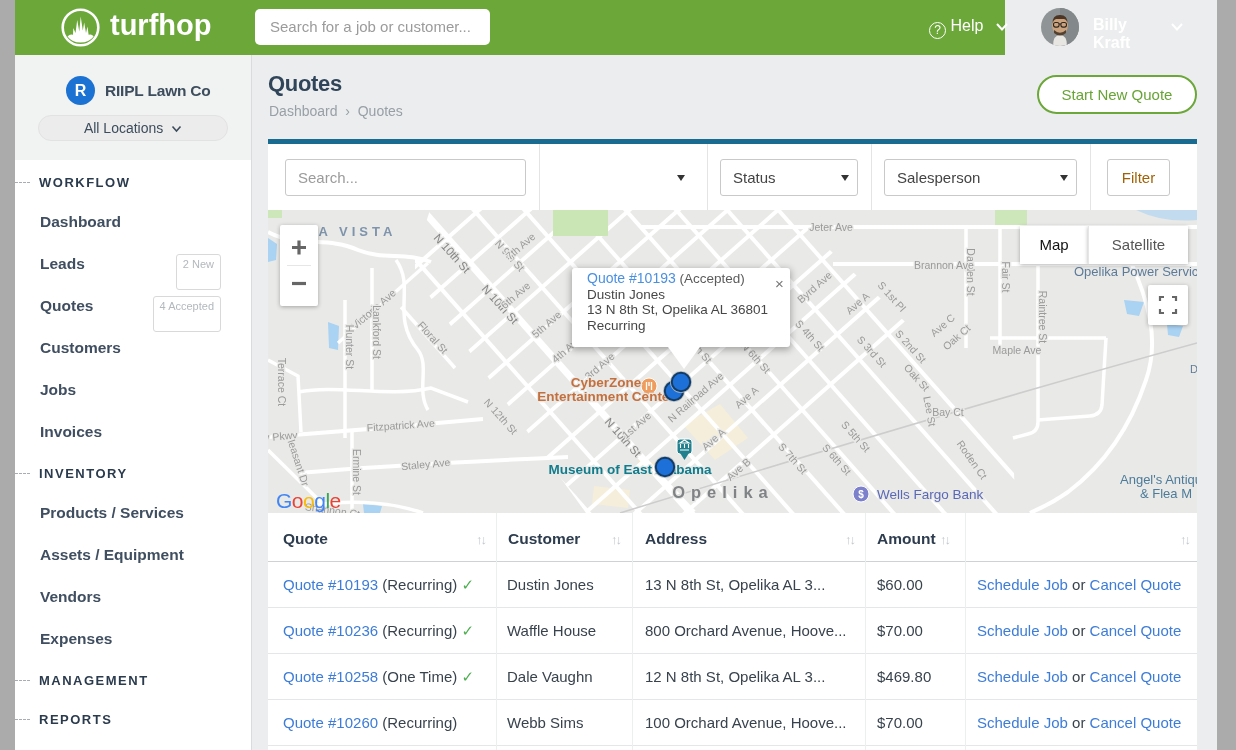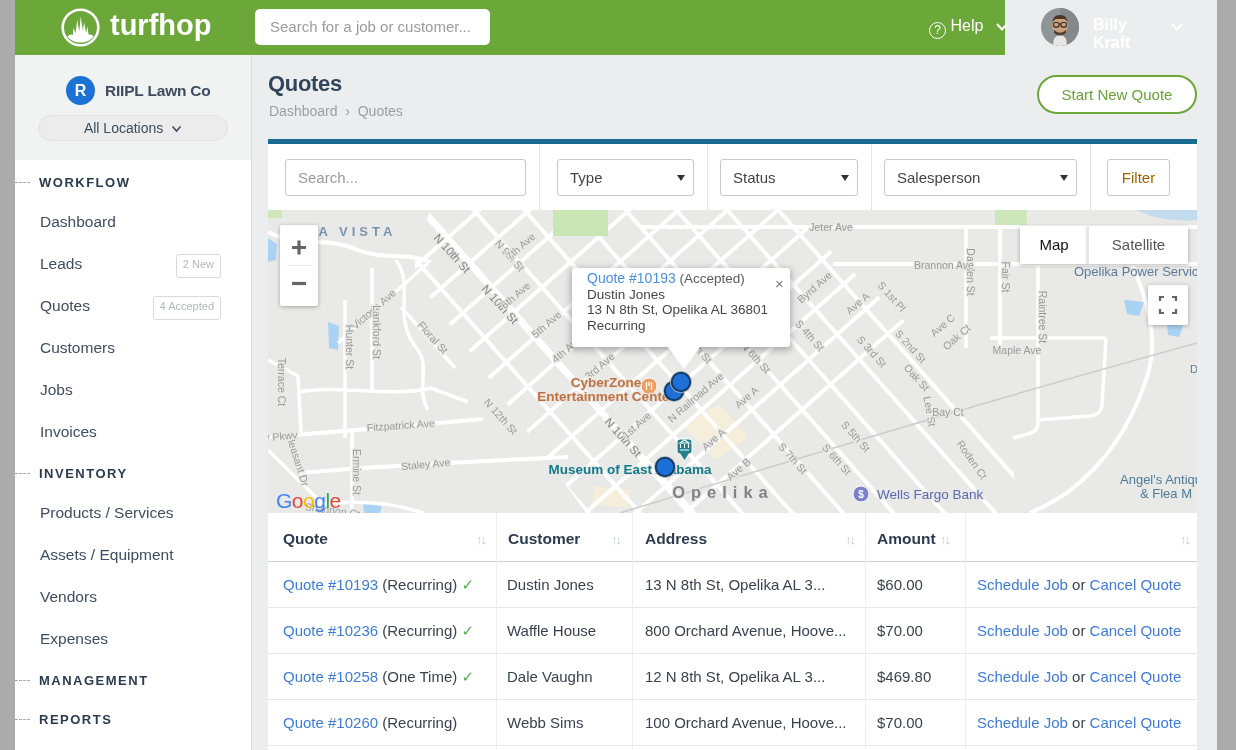--- a/index.html
+++ b/index.html
@@ -11,23 +11,23 @@
 #logo-text { position:absolute; left:95px; top:9px; font-size:29px; color:#fff; font-weight:bold; letter-spacing:0px; }
 #searchbox { position:absolute; left:240px; top:9px; width:235px; height:36px; background:#fff; border:2px solid rgba(255,255,255,0.65); border-radius:5px; color:#9b9b9b; font-size:15px; line-height:32px; padding-left:13px; }
 .topright { color:#fff; font-size:16px; }
 
 #sidebar { position:absolute; left:0; top:55px; width:237px; height:695px; background:#fff; border-right:1px solid #d9dcdd; }
 #sidebar-top { position:absolute; left:0; top:0; width:236px; height:105px; background:#f1f2f2; }
 #rbadge { position:absolute; left:51px; top:21px; width:29px; height:29px; border-radius:50%; background:#1b72d3; color:#fff; font-size:16px; font-weight:bold; text-align:center; line-height:29px; }
 #coname { position:absolute; left:90px; top:27px; font-size:15.5px; font-weight:bold; color:#3d4d5d; letter-spacing:-0.2px; }
 #locpill { position:absolute; left:23px; top:60px; width:190px; height:26px; background:#ececec; border:1px solid #e2e2e2; border-radius:13px; color:#3d4d5d; font-size:14px; text-align:center; line-height:24px; }
 .navhead { position:absolute; left:24px; color:#2b3b4e; font-size:13px; font-weight:bold; letter-spacing:1.5px; }
-.navitem { position:absolute; left:25px; color:#3f4e60; font-size:15.5px; }
+.navitem { position:absolute; left:25px; color:#3f4e60; font-size:15.5px;font-weight:bold; }
 .navdash { position:absolute; left:0px; width:15px; border-top:1.5px dashed #a7adb3; }
-.badge { position:absolute; border:1px solid #d9d9d9; border-radius:3px; color:#b3b8bd; font-size:11px; height:24px; line-height:18px; padding:0 6px; background:#fff;margin-left:13px; }
+.badge { position:absolute; border:1px solid #d9d9d9; border-radius:3px; color:#b3b8bd; font-size:11px; height:36px; line-height:18px; padding:0 6px; background:#fff;margin-left:13px; }
 
 #pgtitle { position:absolute; left:253px; top:71px; font-size:22px; font-weight:bold; color:#31455a; letter-spacing:-0.3px; }
 #breadcrumb { position:absolute; left:254px; top:103px; font-size:14px; color:#98a0a7; }
 #startbtn { position:absolute; left:1022px; top:75px; width:160px; height:39px; border:2px solid #6ca739; border-radius:21px; color:#67a335; font-size:15px; text-align:center; line-height:35px; background:#fff; }
 
 #card { position:absolute; left:253px; top:139px; width:929px; height:611px; background:#fff; border-top:5px solid #1a6b91; }
 .vsep { position:absolute; top:144px; height:66px; border-left:1px solid #e4e4e4; }
 .finput { position:absolute; top:159px; height:37px; border:1px solid #c9c9c9; border-radius:3px; background:#fff; font-size:15px; color:#444; }
 .fsel { line-height:35px; padding-left:12px; }
 .caret { position:absolute; width:0; height:0; border-left:4.5px solid transparent; border-right:4.5px solid transparent; border-top:6px solid #333; top:175px; }
@@ -111,21 +111,20 @@
 <div class="navhead" style="top:657px">REPORTS</div>
 </div>
 
   <div id="pgtitle">Quotes</div>
   <div id="breadcrumb">Dashboard&nbsp; ›&nbsp; Quotes</div>
   <div id="startbtn">Start New Quote</div>
 
   <div id="card"></div>
   <div class="finput" style="left:270px;width:241px;color:#9b9b9b;line-height:35px;padding-left:12px;">Search...</div>
   <div class="vsep" style="left:524px"></div>
-  <div class="finput fsel" style="left:542px;width:137px;">Type</div>
     <div class="caret" style="left:662px"></div>
   <div class="vsep" style="left:692px"></div>
   <div class="finput fsel" style="left:705px;width:138px;">Status</div>
     <div class="caret" style="left:826px"></div>
   <div class="vsep" style="left:856px"></div>
   <div class="finput fsel" style="left:869px;width:193px;">Salesperson</div>
     <div class="caret" style="left:1045px"></div>
   <div class="vsep" style="left:1075px"></div>
   <div class="finput" style="left:1092px;width:63px;color:#a16207;text-align:center;line-height:35px;">Filter</div>
 

